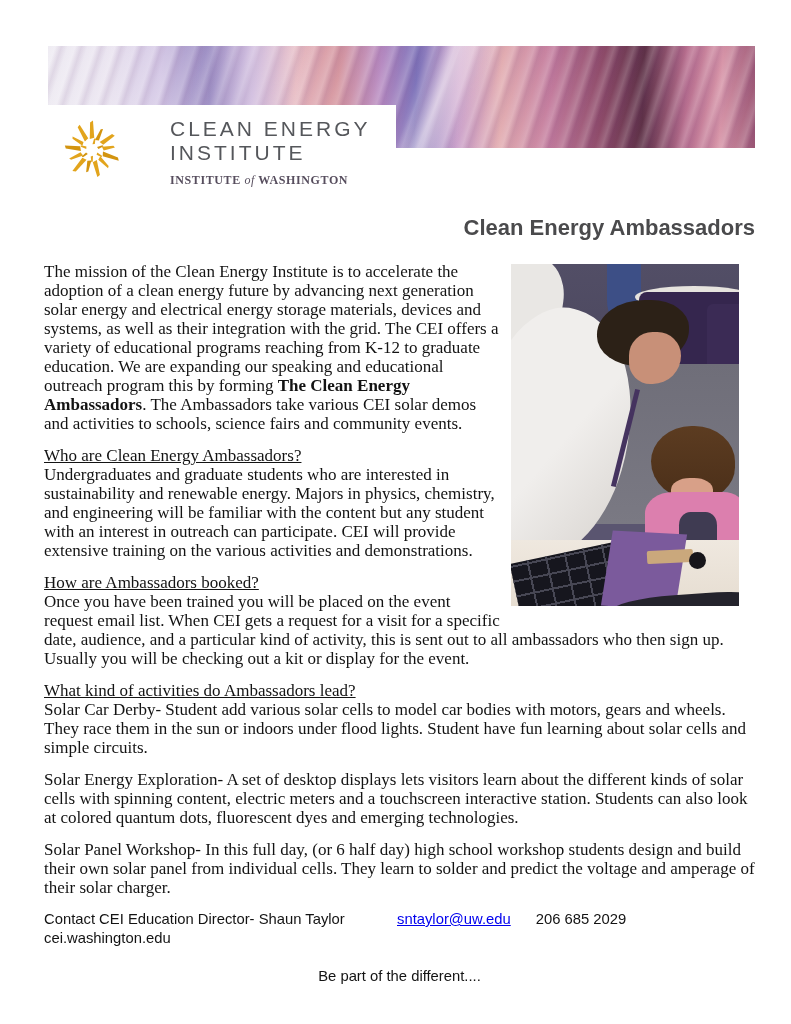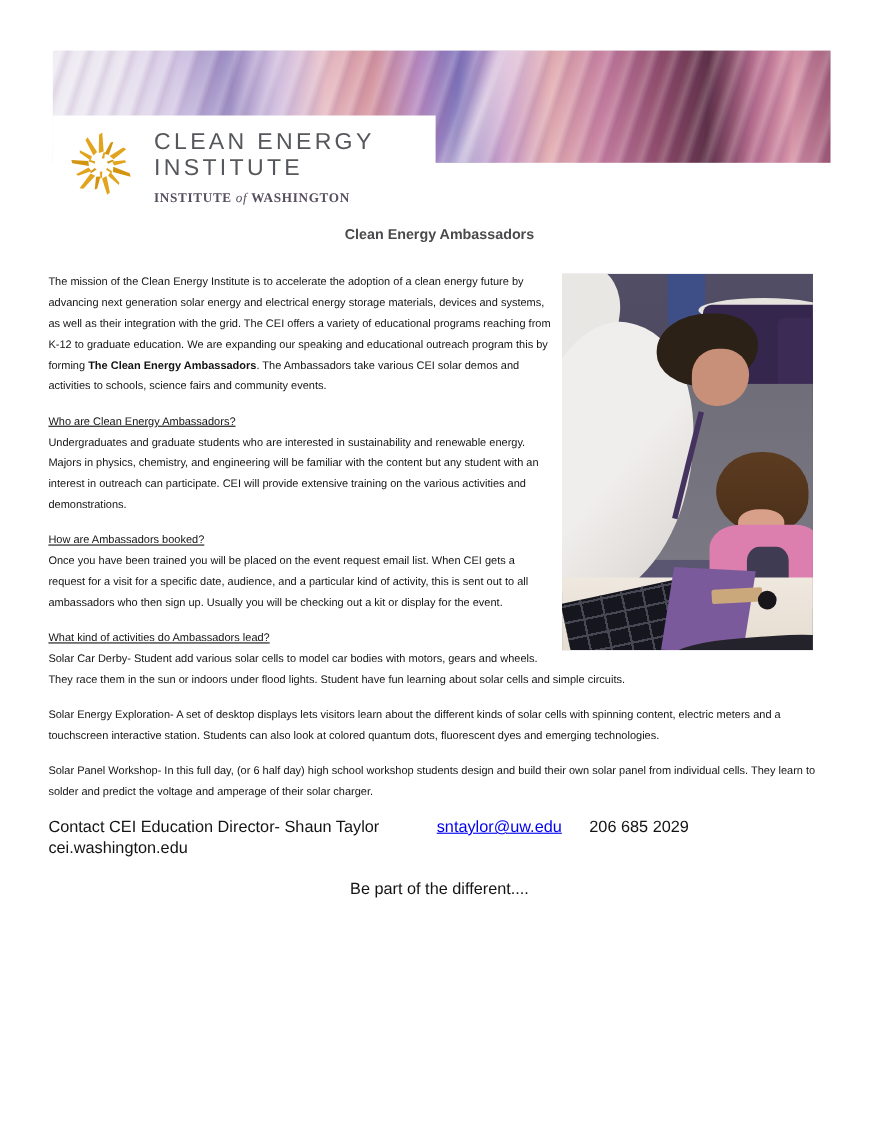--- a/index.html
+++ b/index.html
@@ -31,44 +31,45 @@
   }
 
   
   .logo-block {
     position: absolute;
     left: 48px; top: 105px;
     width: 348px; height: 96px;
     background: #ffffff;
     display: flex;
     align-items: flex-start;
+    gap: 30px;
   }
   .sunburst { margin: 10px 0 0 12px; flex: 0 0 auto; }
   .logo-text { margin: 12px 0 0 16px; }
   .logo-name {
     font-size: 21px; line-height: 24px; letter-spacing: 3px;
     font-weight: 500; color: #55575b;
   }
   .logo-univ {
     margin-top: 8px;
     font-family: "Liberation Serif", serif;
     font-size: 12px; font-weight: 700; letter-spacing: 0.6px;
     color: #574e5e;
   }
   .logo-univ .of { font-style: italic; font-weight: 400; text-transform: lowercase; }
 
   
   .body-area { padding: 203px 36px 0 44px; }
   h1.doc-title {
-    font-size: 13px; line-height: 20px;
-    text-align: center; color: #4a4a4c;
-    margin: 0 0 24px 0;
+    font-size: 22px; line-height: 20px;
+    text-align: right; color: #4a4a4c;
+    margin: 15px 0 24px 0;
     font-weight: 700;
   }
-  .content { font-size: 10px; line-height: 19px; }
+  .content { font-size: 17px; line-height: 19px; font-family: Liberation Serif, serif; }
   .content p { margin: 0 0 13px 0; }
   .section-heading { text-decoration: underline; }
 
   
   .photo {
     float: right;
     width: 228px; height: 342px;
     margin: 2px 16px 10px 10px;
     position: relative;
     overflow: hidden;

